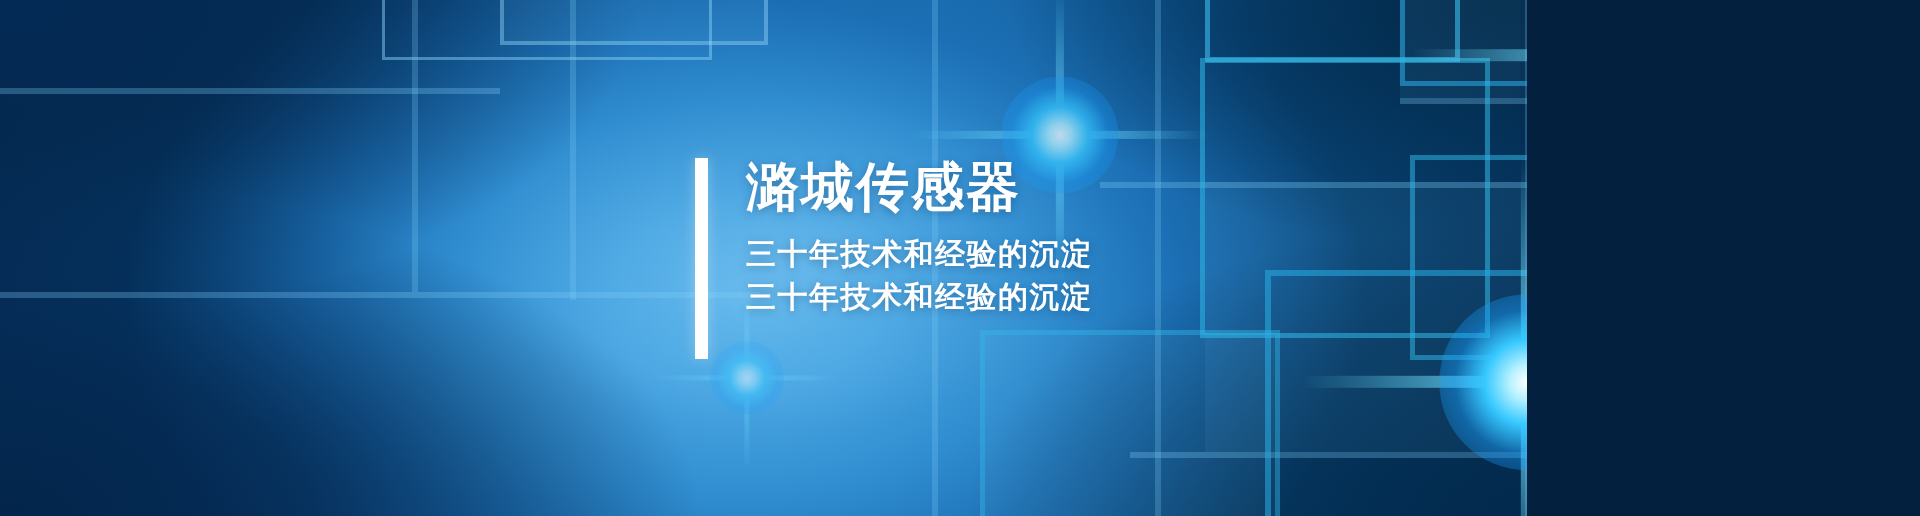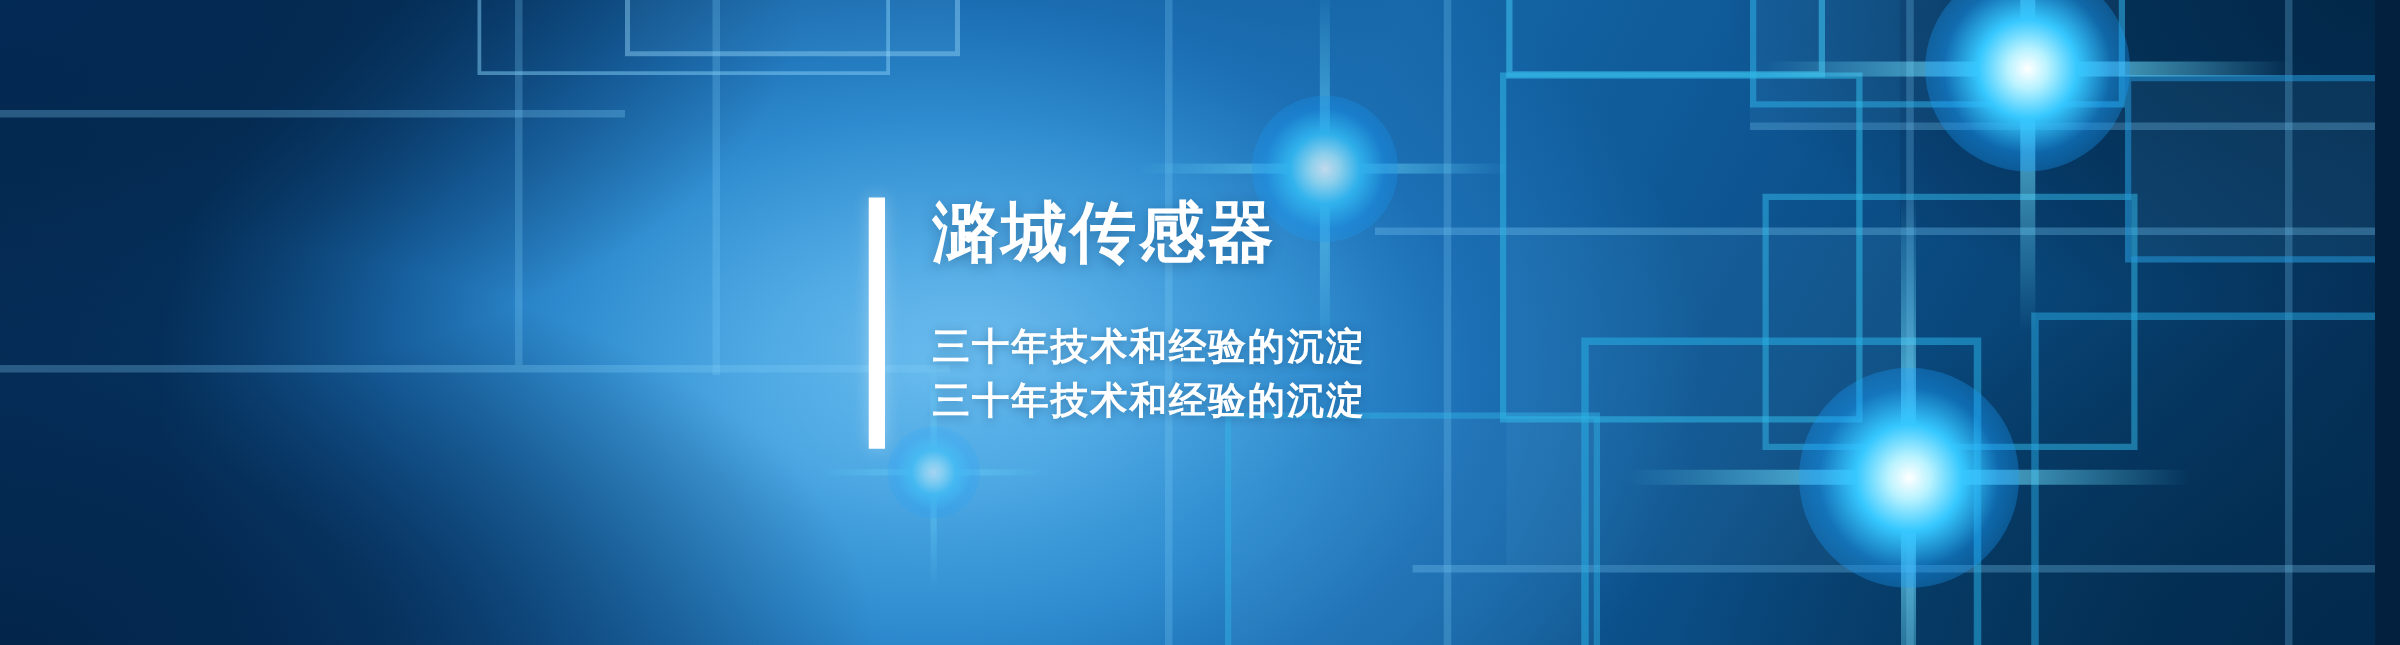--- a/index.html
+++ b/index.html
@@ -5,21 +5,21 @@
 <style>
   html, body {
     margin: 0;
     padding: 0;
     background: #04203f;
   }
   * { box-sizing: border-box; }
 
   .banner {
     position: relative;
-    width: 1900px;
+    width: 1527px;
     height: 516px;
     overflow: hidden;
     font-family: "Liberation Sans", "DejaVu Sans", sans-serif;
     background: #0f766e;
   }
 
   
   .bg-base {
     position: absolute;
     inset: 0;
@@ -136,21 +136,21 @@
     font-size: 53px;
     font-weight: bold;
     line-height: 1;
     letter-spacing: 2px;
     margin: 0;
     padding-top: 2px;
     text-shadow: 0 2px 10px rgba(3,40,80,0.35);
     white-space: nowrap;
   }
   .sub {
-    margin-top: 44px;
+    margin-top: 20px;
   }
   .sub-line {
     color: #ffffff;
     font-size: 30px;
     font-weight: bold;
     line-height: 1.42;
     letter-spacing: 1.5px;
     text-shadow: 0 2px 8px rgba(3,40,80,0.35);
     white-space: nowrap;
   }

